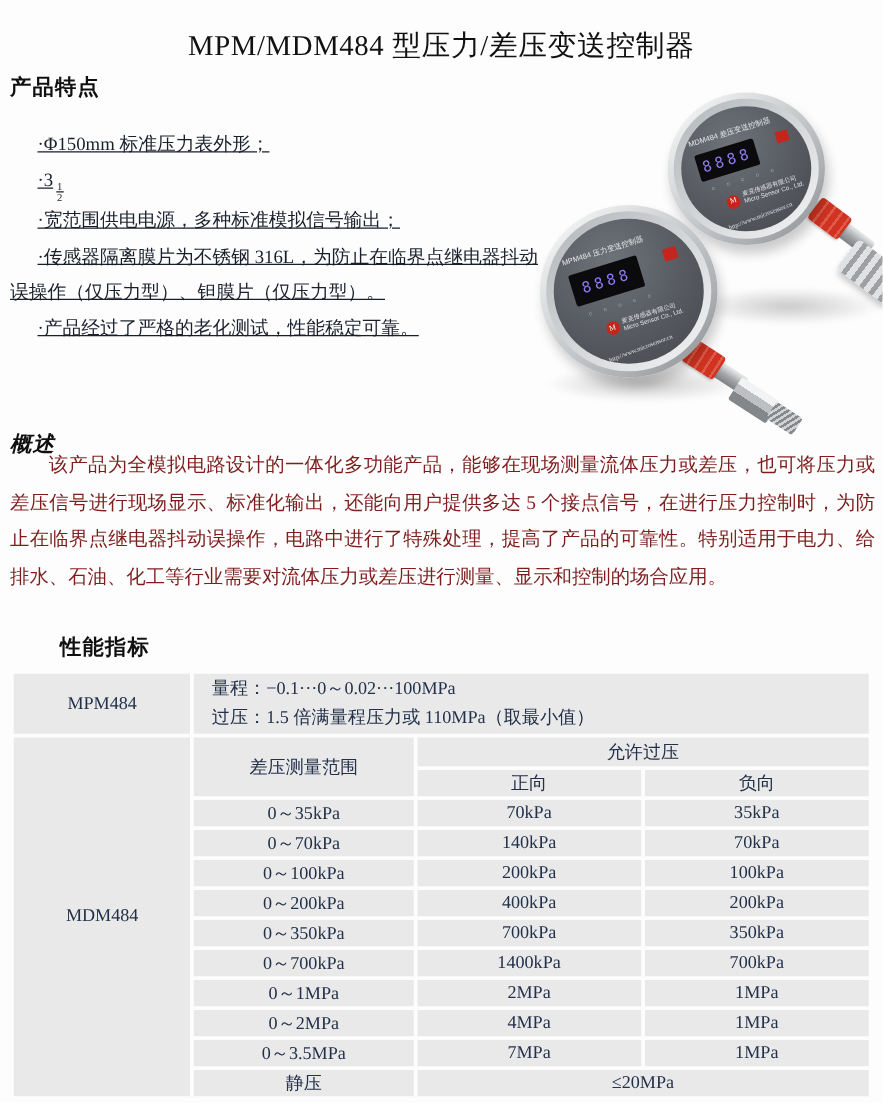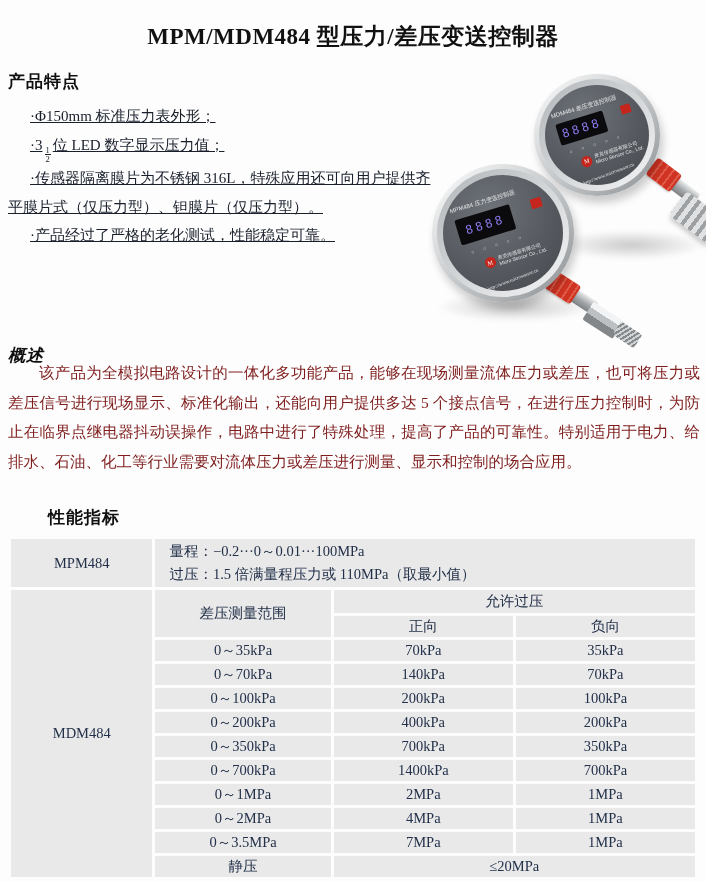--- a/index.html
+++ b/index.html
@@ -5,28 +5,28 @@
   html,body{margin:0;padding:0;}
   body{
     width:706px;height:882px;position:relative;overflow:hidden;
     background:#fdfdfd;
     font-family:"Liberation Serif","DejaVu Serif",serif;
     color:#1c2230;
   }
   
   .doc-title{
     position:absolute;top:6px;left:0;width:706px;text-align:center;
-    font-size:23px;font-weight:bold;letter-spacing:.5px;color:#111;
+    font-size:23px;font-weight:normal;letter-spacing:.5px;color:#111;
   }
   .sec-heading{
     position:absolute;left:8px;
     font-family:"Liberation Sans","DejaVu Sans",sans-serif;
     font-size:17px;font-weight:bold;color:#101010;letter-spacing:1px;
   }
-  #features-heading{top:56px;}
+  #features-heading{top:44px;}
   #overview-heading{top:330px;font-style:italic;}
   #specs-heading{top:492px;margin-left:40px;}
 
   .feature-list{
     position:absolute;top:102px;left:8px;width:430px;margin:0;padding:0;list-style:none;
     font-size:15px;line-height:28.5px;color:#191f2b;text-decoration:underline;
   }
   .feature-list li{text-indent:22px;}
   .frac{display:inline-flex;flex-direction:column;font-size:8.5px;line-height:1.05;
         vertical-align:-3px;text-align:center;text-indent:0;margin:0 2px;}
@@ -97,22 +97,23 @@
 
 <h1 class="doc-title">MPM/MDM484 型压力/差压变送控制器</h1>
 
 <h2 class="sec-heading" id="features-heading">产品特点</h2>
 
 <ul class="feature-list">
   <li>·Φ150mm 标准压力表外形；</li>
   <li><span>·3</span><span class="frac">
         <span class="fnum">1</span>
         <span>2</span>
-      </span><span>位 LED 数字显示压力值；</span></li>
-  <li>·传感器隔离膜片为不锈钢 316L，特殊应用还可向用户提供齐平膜片式（仅压力型）、钽膜片（仅压力型）。</li>
+      </span></li>
+  <li>·宽范围供电电源，多种标准模拟信号输出；</li>
+  <li>·传感器隔离膜片为不锈钢 316L，为防止在临界点继电器抖动误操作（仅压力型）、钽膜片（仅压力型）。</li>
   <li>·产品经过了严格的老化测试，性能稳定可靠。</li>
 </ul>
 
 <div class="gauges">
   <div class="floor-shadow" style="left:130px;top:170px;width:150px;height:30px;"></div>
   <div class="floor-shadow" style="left:10px;top:232px;width:160px;height:30px;"></div>
 
   <div class="stem z0" style="left:216px;top:92px;width:68px;transform:rotate(37deg);">
     <div class="sticker"></div>
   </div>
@@ -169,21 +170,21 @@
   <colgroup>
       <col style="width:142px">
       <col style="width:176px">
       <col style="width:180px">
       <col style="width:180px">
     </colgroup>
   <tbody>
       <tr class="r-mpm">
     <td>MPM484</td>
     <td colspan="3" class="left">
-      <div class="mpm-lines">量程：−0.2···0～0.01···100MPa</div>
+      <div class="mpm-lines">量程：−0.1···0～0.02···100MPa</div>
       <div class="mpm-lines">过压：1.5 倍满量程压力或 110MPa（取最小值）</div>
     </td>
   </tr>
   <tr class="r-h1">
     <td rowspan="12">MDM484</td>
     <td rowspan="2">差压测量范围</td>
     <td colspan="2">允许过压</td>
   </tr>
   <tr class="r-h2">
     <td>正向</td>

